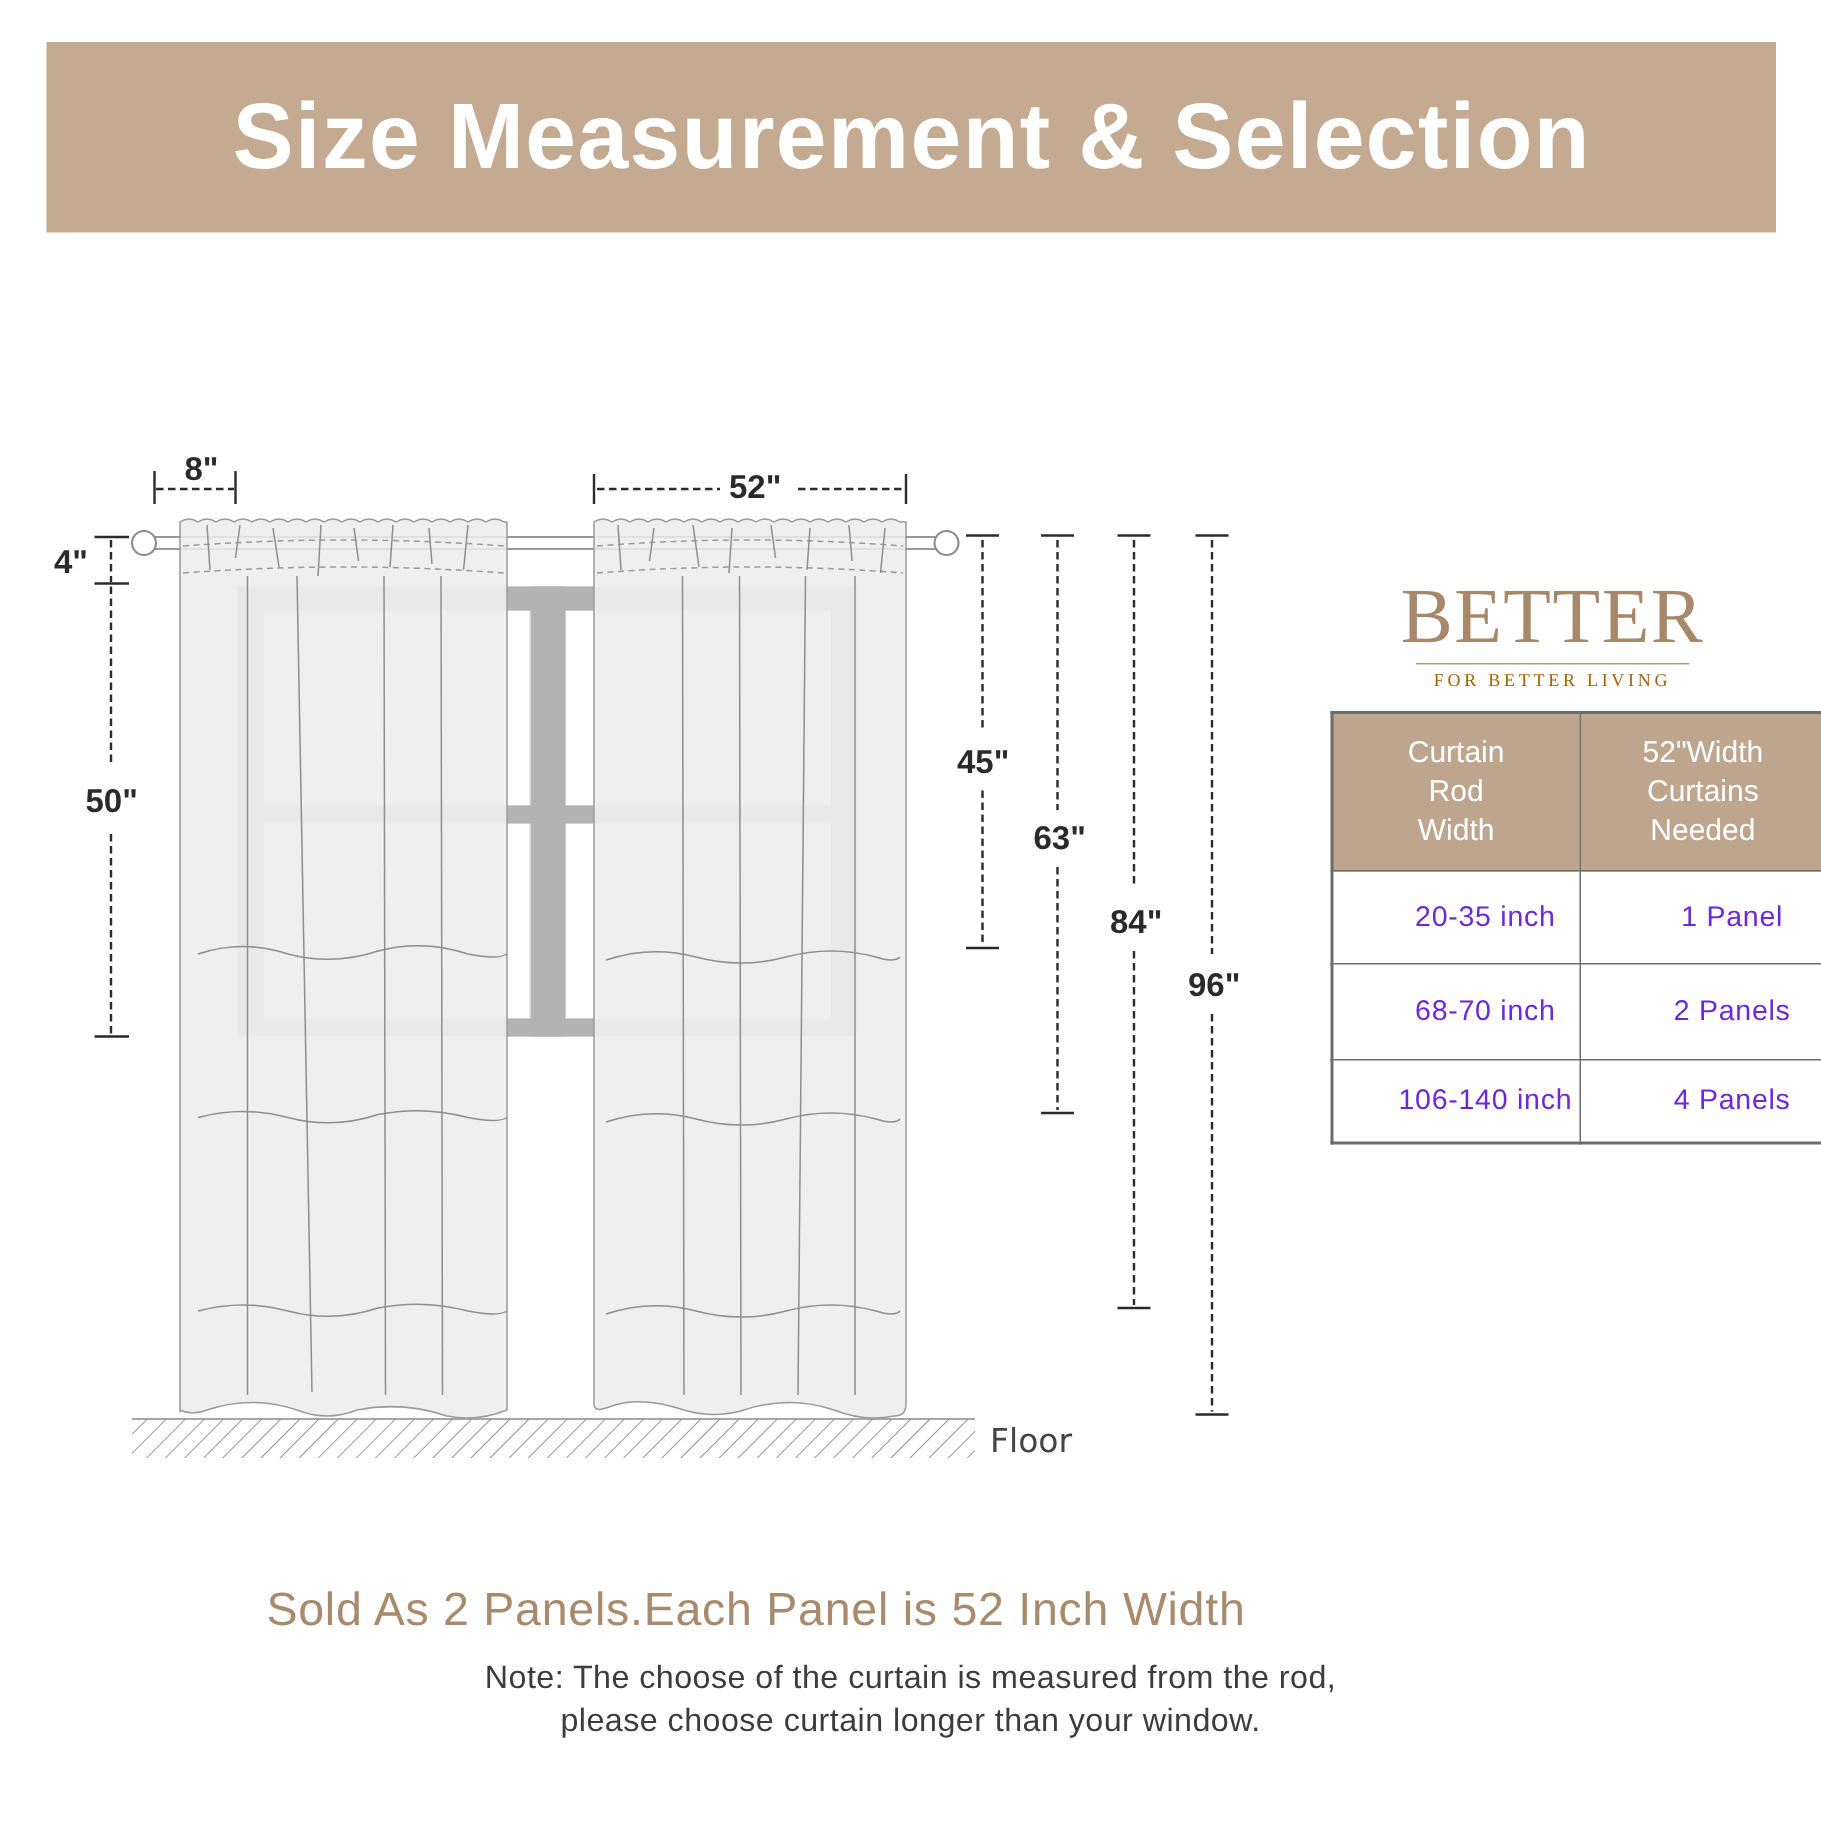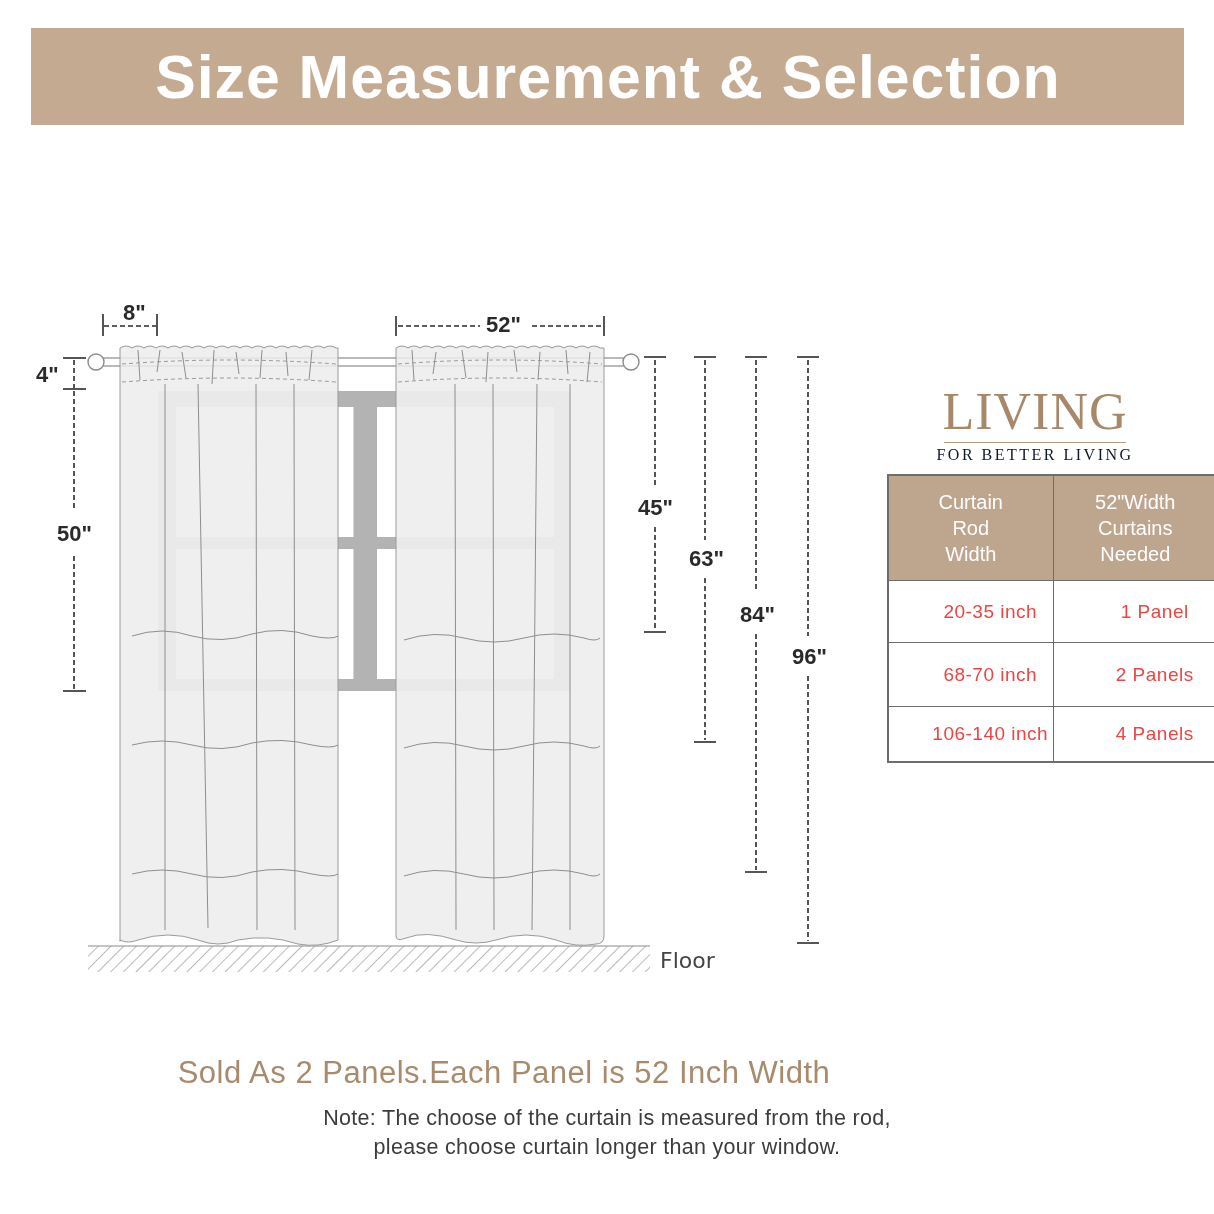--- a/index.html
+++ b/index.html
@@ -1,28 +1,28 @@
 <!DOCTYPE html>
 <html><head>
 <meta charset="utf-8">
 <style>
   html,body{margin:0;padding:0;background:#ffffff;}
   body{width:1214px;height:1214px;position:relative;overflow:hidden;font-family:"Liberation Sans","DejaVu Sans",sans-serif;}
-  .banner{position:absolute;left:31px;top:28px;width:1153px;height:97px;background:#c4aa91;display:flex;align-items:center;justify-content:center;}
+  .banner{position:absolute;left:31px;top:28px;width:1153px;height:127px;background:#c4aa91;display:flex;align-items:center;justify-content:center;}
   .banner h1{margin:0;color:#ffffff;font-family:"Liberation Sans",sans-serif;font-weight:bold;font-size:62px;letter-spacing:1px;transform:scaleX(0.98);}
   svg.diagram{position:absolute;left:0;top:0;}
   .dim-label{font-family:"Liberation Sans",sans-serif;font-weight:bold;font-size:22px;fill:#2a2a2a;}
   .floor-label{font-family:"DejaVu Sans",sans-serif;font-size:22px;fill:#444;}
   .logo{position:absolute;left:930px;top:382px;width:210px;text-align:center;}
   .logo .brand{font-family:"Liberation Serif",serif;font-size:52px;color:#a8886a;letter-spacing:1px;line-height:60px;}
   .logo .rule{height:1px;background:#b89a7e;margin:0 14px;}
-  .logo .tag{font-family:"Liberation Serif",serif;font-size:16px;color:#0f172a;letter-spacing:2.5px;margin-top:3px;}
+  .logo .tag{font-family:"Liberation Serif",serif;font-size:12px;color:#a16207;letter-spacing:2.5px;margin-top:3px;}
   table.sizes{position:absolute;left:887px;top:474px;width:332px;border-collapse:collapse;border:2px solid #6d6d6d;}
   table.sizes th{background:#bda58e;color:#ffffff;font-family:"Liberation Sans",sans-serif;font-weight:normal;font-size:20px;line-height:26px;height:104px;padding:0 4px;border:1.5px solid #6d6d6d;width:50%;white-space:pre-line;}
-  table.sizes td{font-family:"Liberation Sans",sans-serif;font-size:19px;color:#ef4444;text-align:center;border:1.5px solid #6d6d6d;letter-spacing:0.5px;padding-left:40px;}
+  table.sizes td{font-family:"Liberation Sans",sans-serif;font-size:19px;color:#6d28d9;text-align:center;border:1.5px solid #6d6d6d;letter-spacing:0.5px;padding-left:40px;}
   .sold{position:absolute;left:0;width:1008px;top:1055px;text-align:center;font-family:"Liberation Sans",sans-serif;font-size:31px;color:#a88a6c;letter-spacing:0.5px;}
   .note{position:absolute;left:0;width:1214px;text-align:center;font-family:"Liberation Sans",sans-serif;font-size:21.5px;color:#3c3c3c;letter-spacing:0.3px;}
 </style>
 </head>
 <body>
 
 <div class="banner">
   <h1>Size Measurement &amp; Selection</h1>
 </div>
 
@@ -130,21 +130,21 @@
   <text class="dim-label" x="486" y="332">52"</text>
   <text class="dim-label" x="36" y="382">4"</text>
   <text class="dim-label" x="57" y="541">50"</text>
   <text class="dim-label" x="638" y="515">45"</text>
   <text class="dim-label" x="689" y="566">63"</text>
   <text class="dim-label" x="740" y="622">84"</text>
   <text class="dim-label" x="792" y="664">96"</text>
 </svg>
 
 <div class="logo">
-  <div class="brand">LIVING</div>
+  <div class="brand">BETTER</div>
   <div class="rule"></div>
   <div class="tag">FOR BETTER LIVING</div>
 </div>
 
 <table class="sizes">
   <thead>
     <tr>
       <th>Curtain
 Rod
 Width</th>

